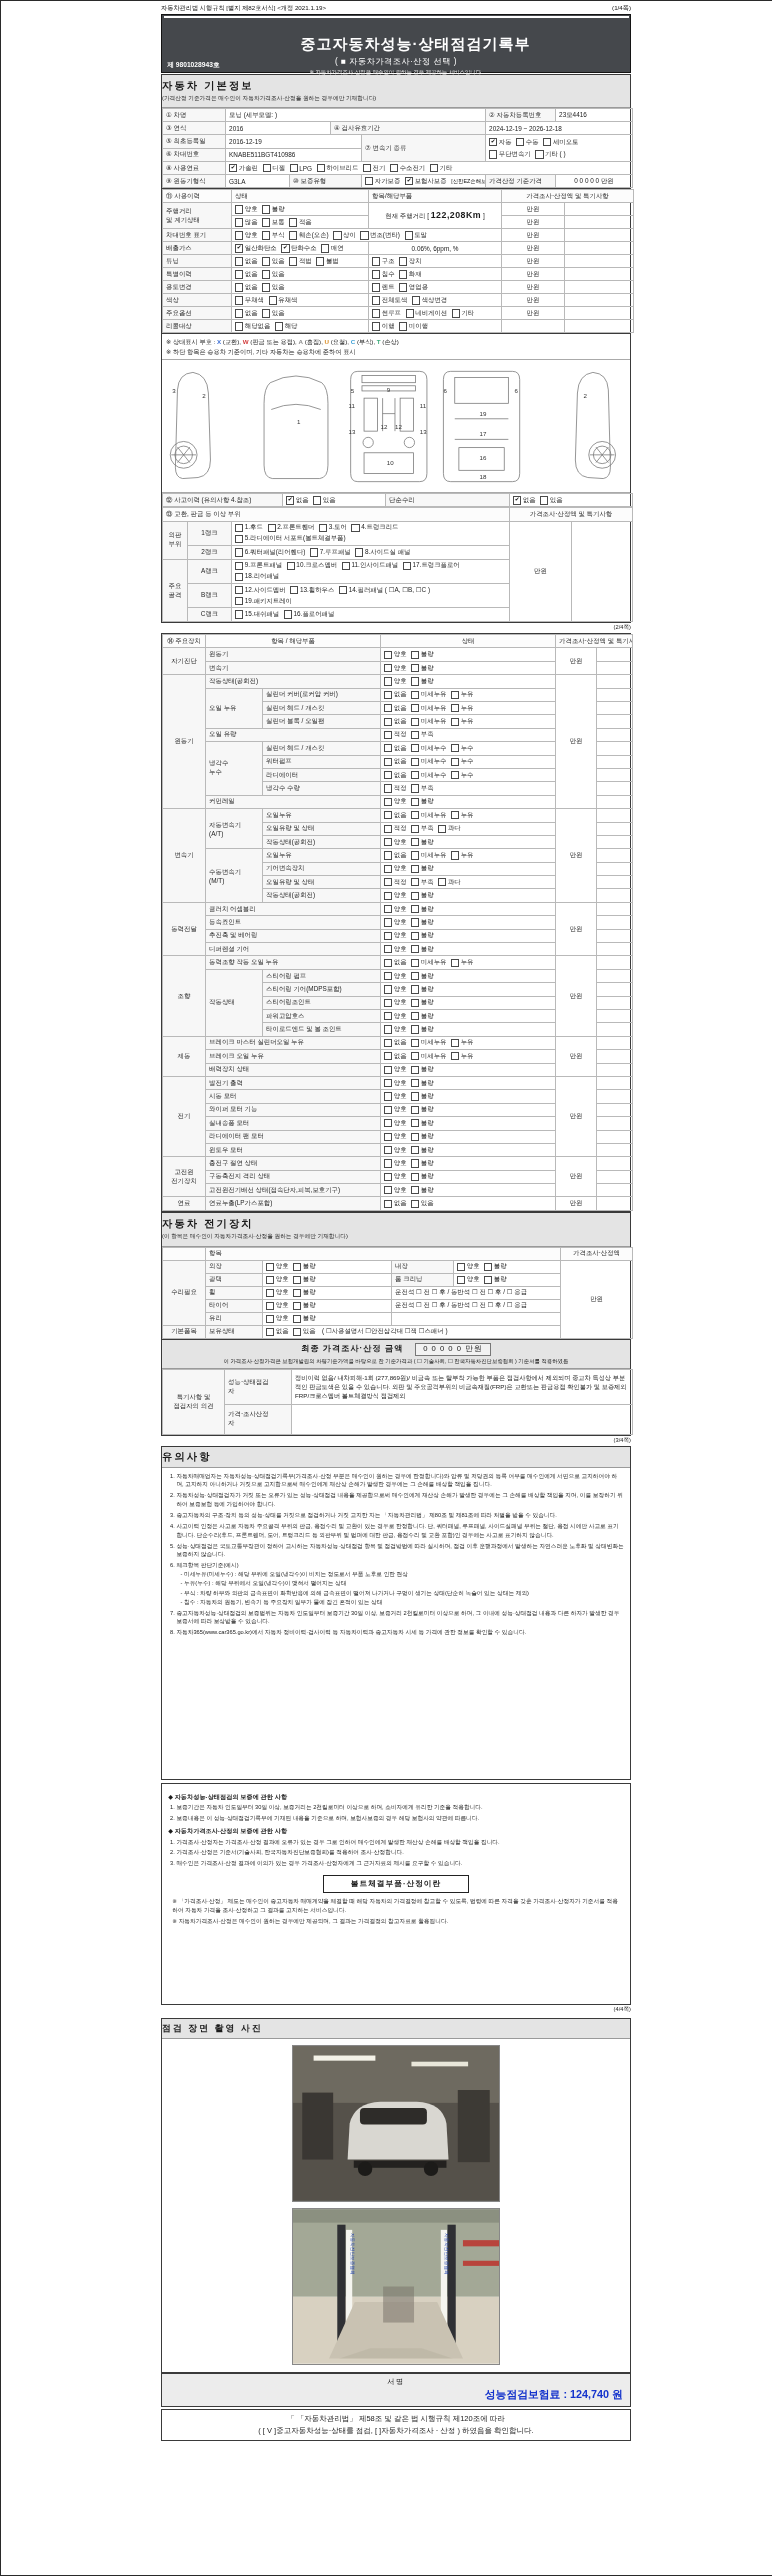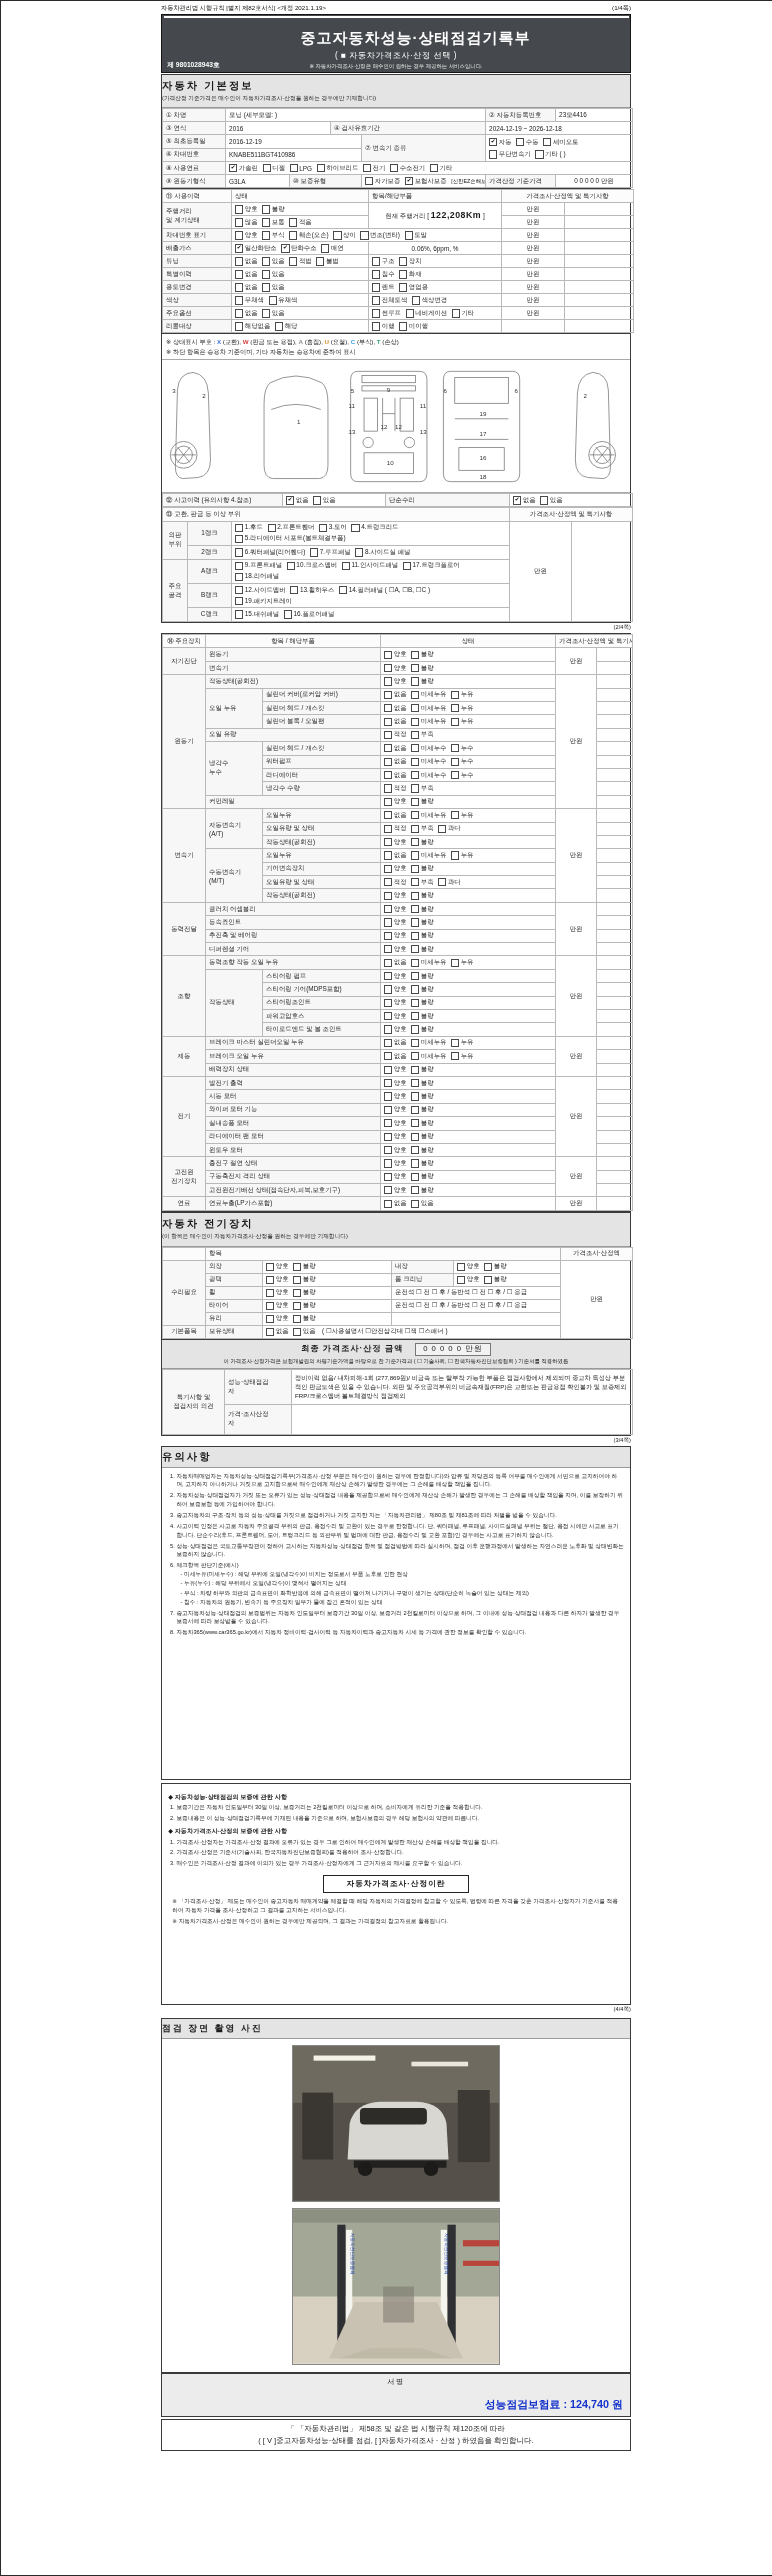--- a/index.html
+++ b/index.html
@@ -4,21 +4,21 @@
 <style>
   html,body{margin:0;padding:0;background:#fff;}
   .page{width:773px;height:2576px;background:#fff;position:relative;
         font-family:"Liberation Sans","DejaVu Sans",sans-serif;color:#1a1a1a;
         border:1px solid #2a2a2a;box-sizing:border-box;overflow:hidden;}
   .content{width:470px;margin-left:160px;}
   .meta{display:flex;justify-content:space-between;font-size:6.2px;padding-top:2.6px;color:#111;}
   .darkband{background:#45484c;color:#fff;border:1px solid #141414;margin-top:1px;height:59px;
             text-align:center;box-sizing:border-box;position:relative;}
   .whitestrip{height:2.6px;background:#fff;margin:1px 1.5px 0 1.5px;}
-  .band-title{font-size:15px;font-weight:bold;letter-spacing:1px;margin-top:11px;padding-left:39px;}
+  .band-title{font-size:15px;font-weight:bold;letter-spacing:1px;margin-top:17px;padding-left:39px;}
   .band-sub{font-size:8.2px;margin-top:2.1px;letter-spacing:0.5px;}
   .band-note{font-size:5.4px;margin-top:1.5px;color:#e8e8e8;}
   .docno{position:absolute;left:5.2px;bottom:2.1px;font-size:6.7px;font-weight:bold;}
   .sec{border:1px solid #3a3a3a;box-sizing:border-box;background:#fff;}
   .sechead{background:#e4e4e4;text-align:left;border-bottom:0.5px solid #9a9a9a;}
   .sechead .t{font-size:10.3px;font-weight:bold;padding-top:4.6px;letter-spacing:2.1px;}
   .sechead .s{font-size:5.7px;padding:1.5px 0 4.6px 0;color:#222;}
   table.tb{width:100%;border-collapse:collapse;table-layout:fixed;}
   table.tb td{border:0.5px solid #b9b9b9;font-size:6.4px;padding:0.5px 3.1px;height:13px;
               box-sizing:border-box;overflow:hidden;white-space:nowrap;vertical-align:middle;}
@@ -43,21 +43,21 @@
   .noticebody{font-size:5.7px;line-height:1.5;padding:3.6px 6.2px;white-space:normal;}
   .noticebody ol{margin:0;padding-left:8.2px;}
   .noticebody li{margin-bottom:2.6px;}
   .noticebody .subl{margin:0.5px 0 0.5px 4.1px;}
   .nhead{font-weight:bold;font-size:6.2px;margin:4.1px 0 2.1px 0;}
   .boxtitle{display:block;width:144px;margin:7.2px auto 4.1px auto;border:1px solid #222;
             text-align:center;font-weight:bold;font-size:7.7px;padding:2.6px 0;letter-spacing:1px;}
   .photosec .ph{display:block;margin:6.2px auto;border:0.5px solid #888;}
   .signbar{background:#ececec;border:1px solid #3a3a3a;box-sizing:border-box;padding:3.1px 7.2px 4.1px 7.2px;}
   .signbar .sg{text-align:center;font-size:7.2px;letter-spacing:1.5px;}
-  .signbar .fee{text-align:right;font-size:10.8px;font-weight:bold;margin-top:11px;}
+  .signbar .fee{text-align:right;font-size:10.8px;font-weight:bold;margin-top:1px;}
   .confirm{border:1px solid #3a3a3a;box-sizing:border-box;text-align:center;
            font-size:7.5px;line-height:1.6;padding:3.1px 0;} .sp4{height:2.1px;}
   svg text{font-family:"Liberation Sans","DejaVu Sans",sans-serif;}
 </style>
 </head>
 <body>
 
 <div class="page">
   <div class="content">
 
@@ -1263,21 +1263,21 @@
             <ol style="margin:0;padding-left:8.2px;">
               <li style="margin-bottom:2.1px">보증기간은 자동차 인도일부터 30일 이상, 보증거리는 2천킬로미터 이상으로 하며, 소비자에게 유리한 기준을 적용합니다.</li>
               <li style="margin-bottom:2.1px">보증내용은 이 성능·상태점검기록부에 기재된 내용을 기준으로 하며, 보험사보증의 경우 해당 보험사의 약관에 따릅니다.</li>
             </ol>
         <div class="nhead">◆ 자동차가격조사·산정의 보증에 관한 사항</div>
             <ol style="margin:0;padding-left:8.2px;">
               <li style="margin-bottom:2.1px">가격조사·산정자는 가격조사·산정 결과에 오류가 있는 경우 그로 인하여 매수인에게 발생한 재산상 손해를 배상할 책임을 집니다.</li>
               <li style="margin-bottom:2.1px">가격조사·산정은 기준서(기술사회, 한국자동차진단보증협회)를 적용하여 조사·산정합니다.</li>
               <li style="margin-bottom:2.1px">매수인은 가격조사·산정 결과에 이의가 있는 경우 가격조사·산정자에게 그 근거자료의 제시를 요구할 수 있습니다.</li>
             </ol>
-        <span class="boxtitle">자동차가격조사·산정이란</span>
+        <span class="boxtitle">볼트체결부품·산정이란</span>
         <div style="margin:2.1px 4.1px">※ 「가격조사·산정」 제도는 매수인이 중고자동차 매매계약을 체결할 때 해당 자동차의 가격결정에 참고할 수 있도록, 법령에 따른 자격을 갖춘 가격조사·산정자가 기준서를 적용하여 자동차 가격을 조사·산정하고 그 결과를 고지하는 서비스입니다.</div>
             <div style="margin:2.1px 4.1px">※ 자동차가격조사·산정은 매수인이 원하는 경우에만 제공되며, 그 결과는 가격결정의 참고자료로 활용됩니다.</div>
       </div>
     </div>
       </div>
     <div class="pagemark">(4/4쪽)</div>
     <div id="sec-photos">
         <div class="sec photosec" style="margin-top:3.1px;">
       <div class="sechead">
             <div class="t" style="font-size:8.8px;padding:3.6px 0;">점검 장면 촬영 사진</div>

